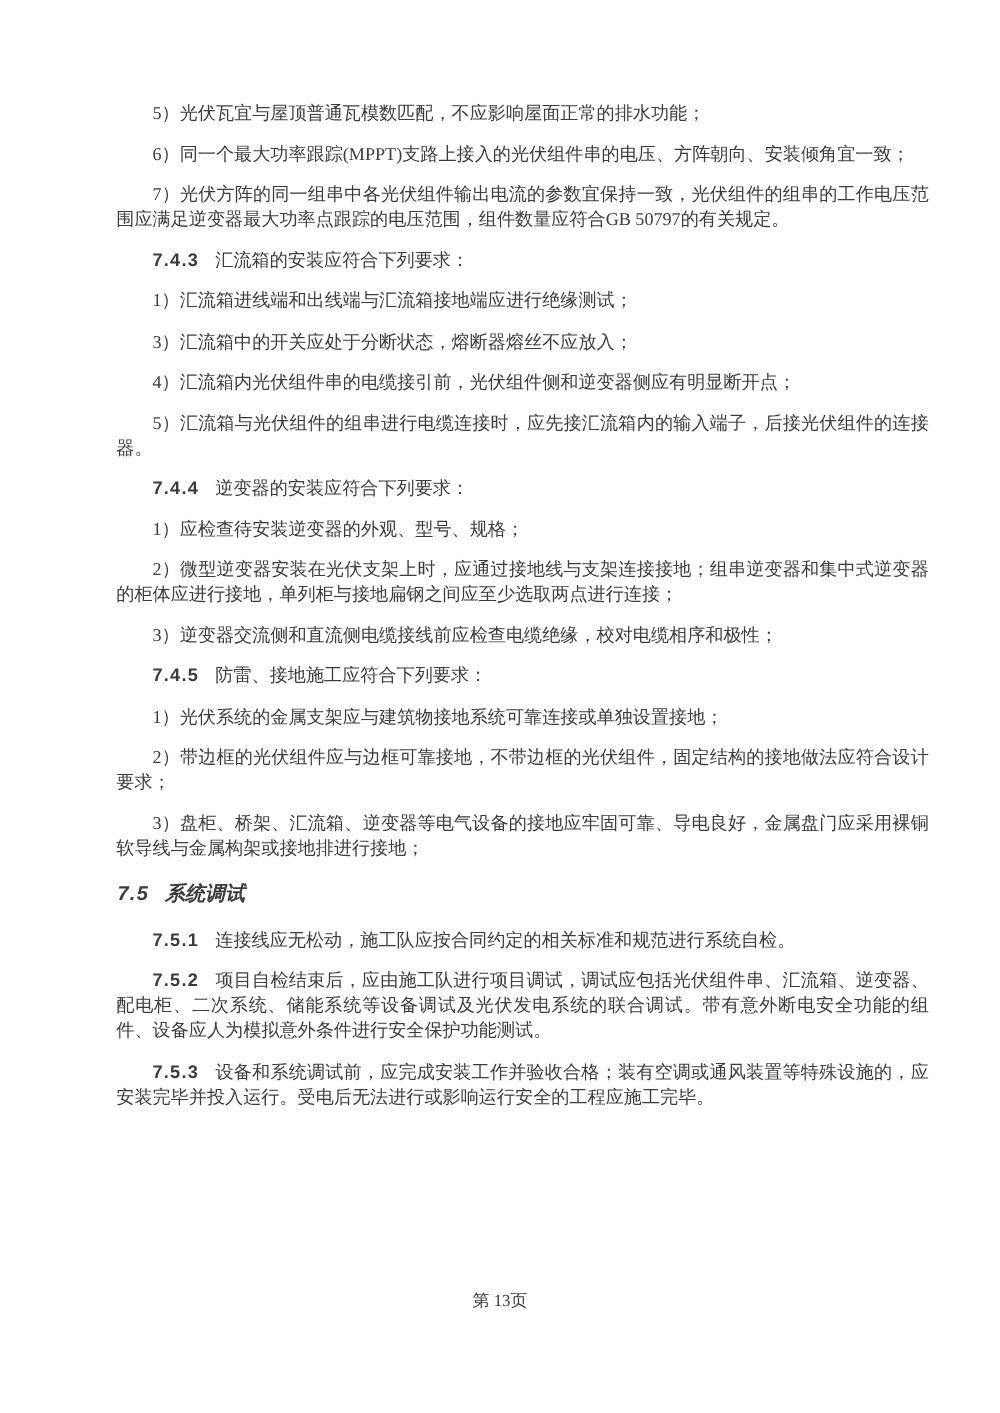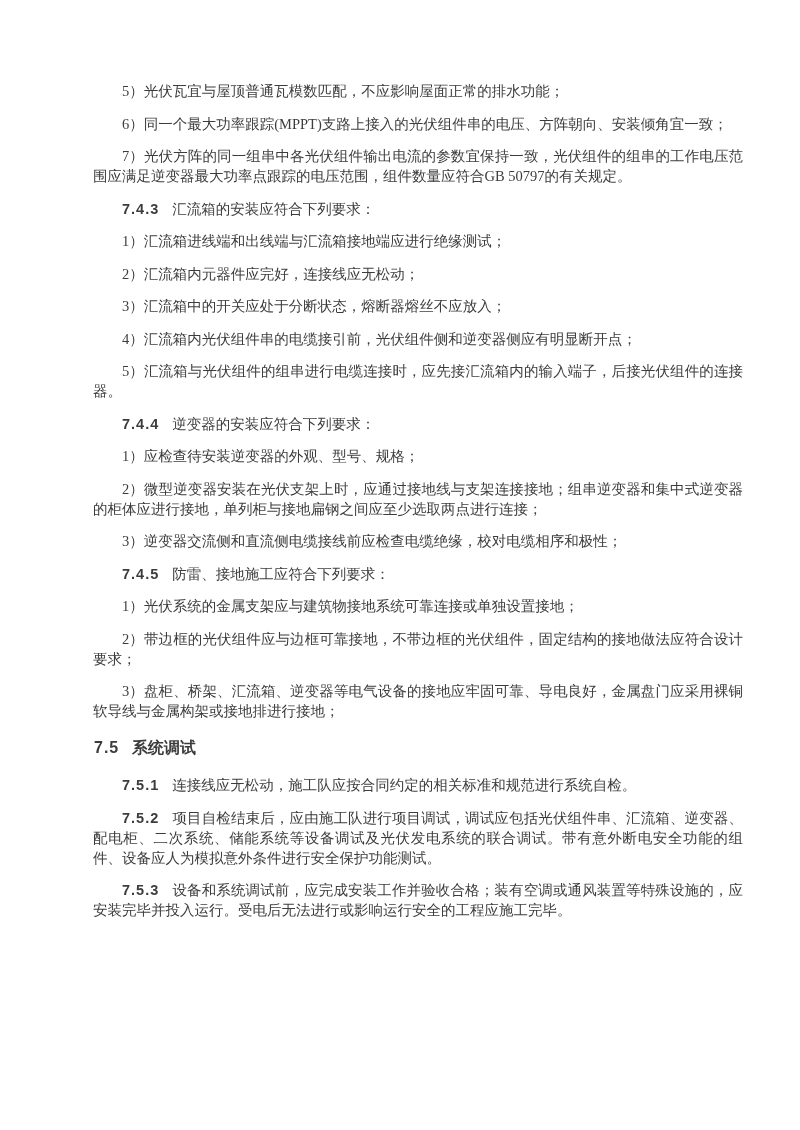--- a/index.html
+++ b/index.html
@@ -40,20 +40,21 @@
     letter-spacing: 1px;
     margin-right: 0.9em;
   }
   .block.section {
     margin: 17px 0 17px 0;
     text-indent: 0;
     padding-left: 1px;
     font-family: "Liberation Sans", "DejaVu Sans", sans-serif;
     font-weight: 700;
     font-size: 16px;
+    font-style: italic;
   }
   .block.section .clause-num {
     letter-spacing: 1px;
     margin-right: 0.8em;
   }
   .page-footer {
     position: absolute;
     left: 0;
     right: 0;
     top: 1032px;
@@ -66,30 +67,30 @@
 </head>
 <body>
 
 <div class="page">
   <div class="doc-content">
       <p class="block list-item">5）光伏瓦宜与屋顶普通瓦模数匹配，不应影响屋面正常的排水功能；</p>
       <p class="block list-item">6）同一个最大功率跟踪(MPPT)支路上接入的光伏组件串的电压、方阵朝向、安装倾角宜一致；</p>
       <p class="block list-item">7）光伏方阵的同一组串中各光伏组件输出电流的参数宜保持一致，光伏组件的组串的工作电压范围应满足逆变器最大功率点跟踪的电压范围，组件数量应符合GB 50797的有关规定。</p>
       <p class="block clause"><span class="clause-num">7.4.3</span><span>汇流箱的安装应符合下列要求：</span></p>
       <p class="block list-item">1）汇流箱进线端和出线端与汇流箱接地端应进行绝缘测试；</p>
-      <p class="block list-item">2）汇流箱内元器件应完好，连接线应无松动；</p>
       <p class="block list-item">3）汇流箱中的开关应处于分断状态，熔断器熔丝不应放入；</p>
       <p class="block list-item">4）汇流箱内光伏组件串的电缆接引前，光伏组件侧和逆变器侧应有明显断开点；</p>
       <p class="block list-item">5）汇流箱与光伏组件的组串进行电缆连接时，应先接汇流箱内的输入端子，后接光伏组件的连接器。</p>
       <p class="block clause"><span class="clause-num">7.4.4</span><span>逆变器的安装应符合下列要求：</span></p>
       <p class="block list-item">1）应检查待安装逆变器的外观、型号、规格；</p>
       <p class="block list-item">2）微型逆变器安装在光伏支架上时，应通过接地线与支架连接接地；组串逆变器和集中式逆变器的柜体应进行接地，单列柜与接地扁钢之间应至少选取两点进行连接；</p>
       <p class="block list-item">3）逆变器交流侧和直流侧电缆接线前应检查电缆绝缘，校对电缆相序和极性；</p>
       <p class="block clause"><span class="clause-num">7.4.5</span><span>防雷、接地施工应符合下列要求：</span></p>
       <p class="block list-item">1）光伏系统的金属支架应与建筑物接地系统可靠连接或单独设置接地；</p>
       <p class="block list-item">2）带边框的光伏组件应与边框可靠接地，不带边框的光伏组件，固定结构的接地做法应符合设计要求；</p>
       <p class="block list-item">3）盘柜、桥架、汇流箱、逆变器等电气设备的接地应牢固可靠、导电良好，金属盘门应采用裸铜软导线与金属构架或接地排进行接地；</p>
       <p class="block section"><span class="clause-num">7.5</span><span>系统调试</span></p>
       <p class="block clause"><span class="clause-num">7.5.1</span><span>连接线应无松动，施工队应按合同约定的相关标准和规范进行系统自检。</span></p>
       <p class="block clause"><span class="clause-num">7.5.2</span><span>项目自检结束后，应由施工队进行项目调试，调试应包括光伏组件串、汇流箱、逆变器、配电柜、二次系统、储能系统等设备调试及光伏发电系统的联合调试。带有意外断电安全功能的组件、设备应人为模拟意外条件进行安全保护功能测试。</span></p>
       <p class="block clause"><span class="clause-num">7.5.3</span><span>设备和系统调试前，应完成安装工作并验收合格；装有空调或通风装置等特殊设施的，应安装完毕并投入运行。受电后无法进行或影响运行安全的工程应施工完毕。</span></p>
     </div>
+  <div class="page-footer">第 13页</div>
 </div>
 
 </body></html>

